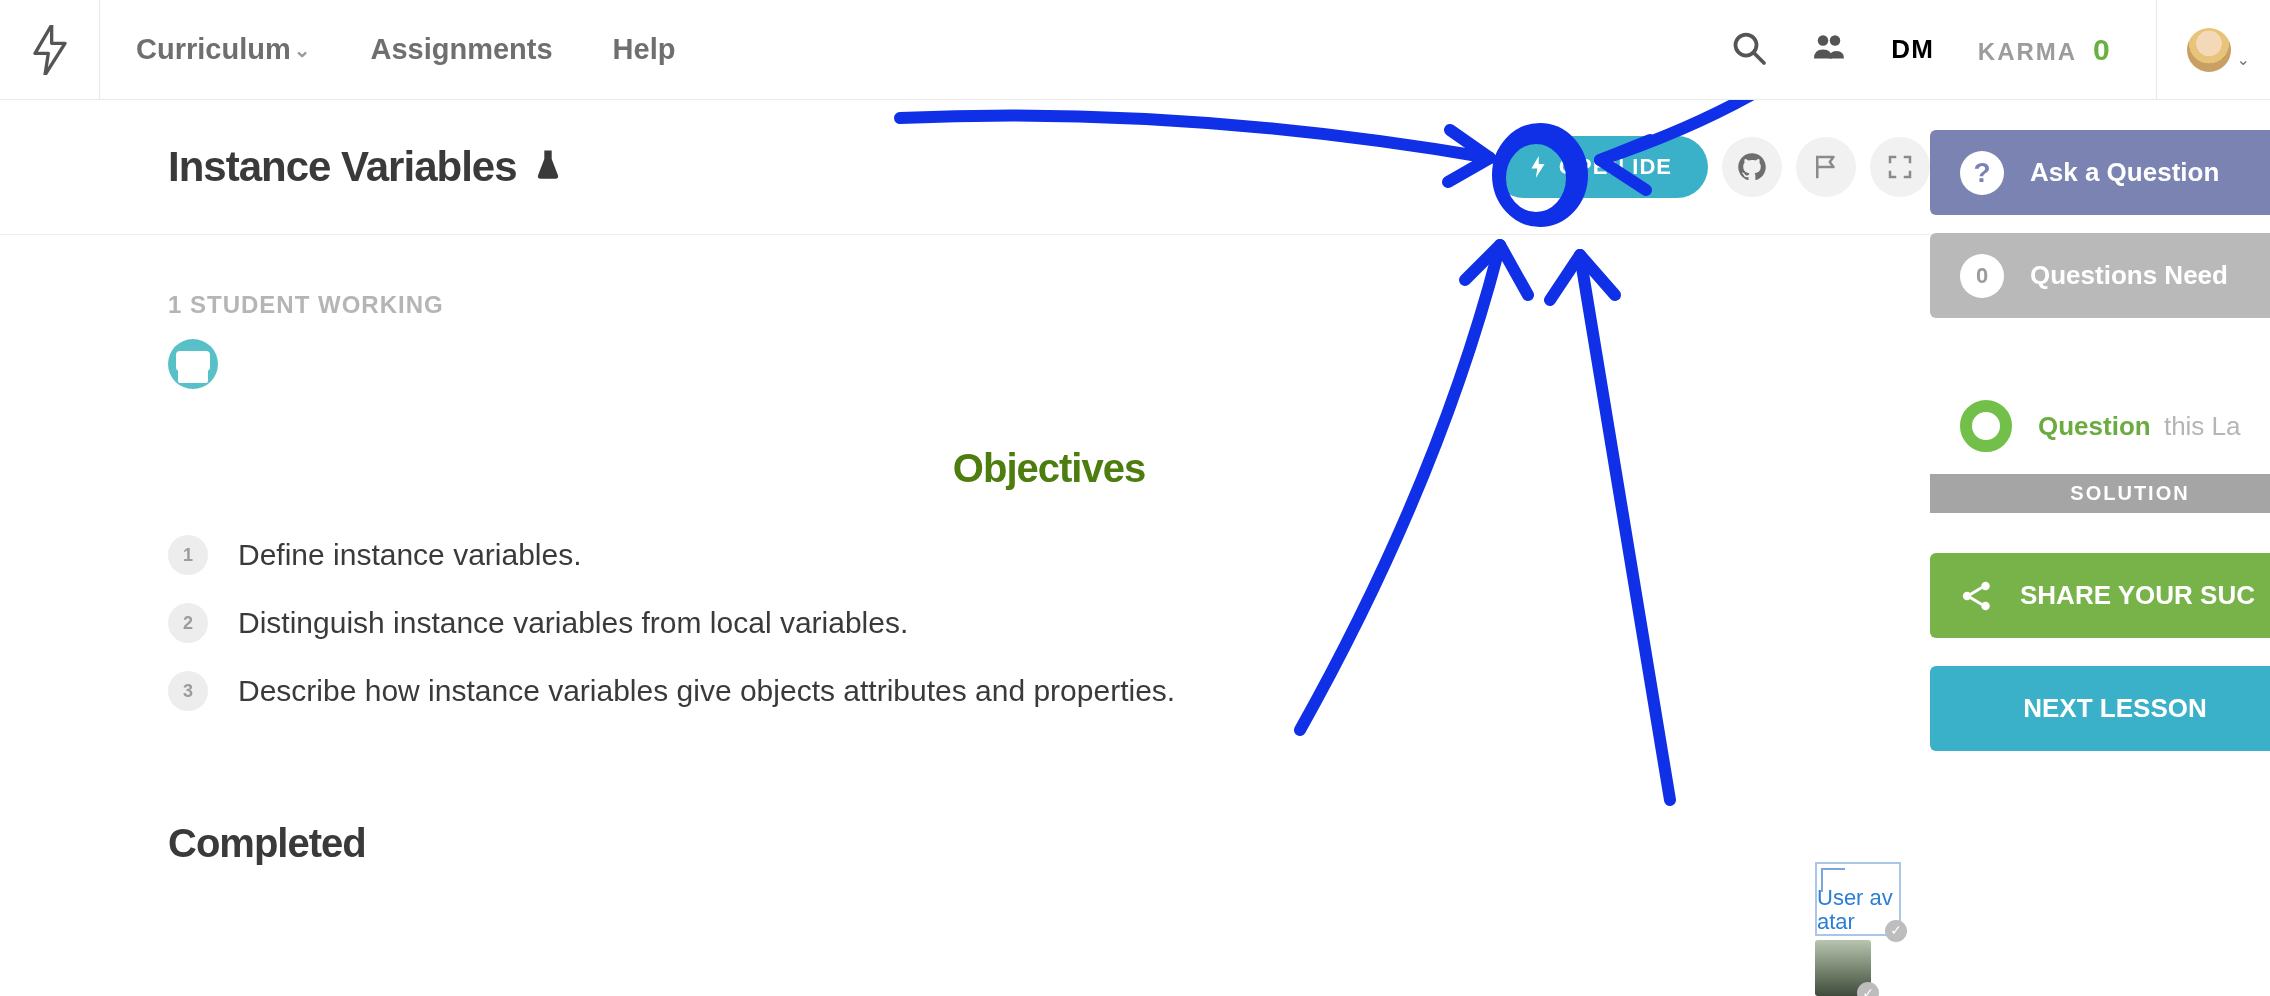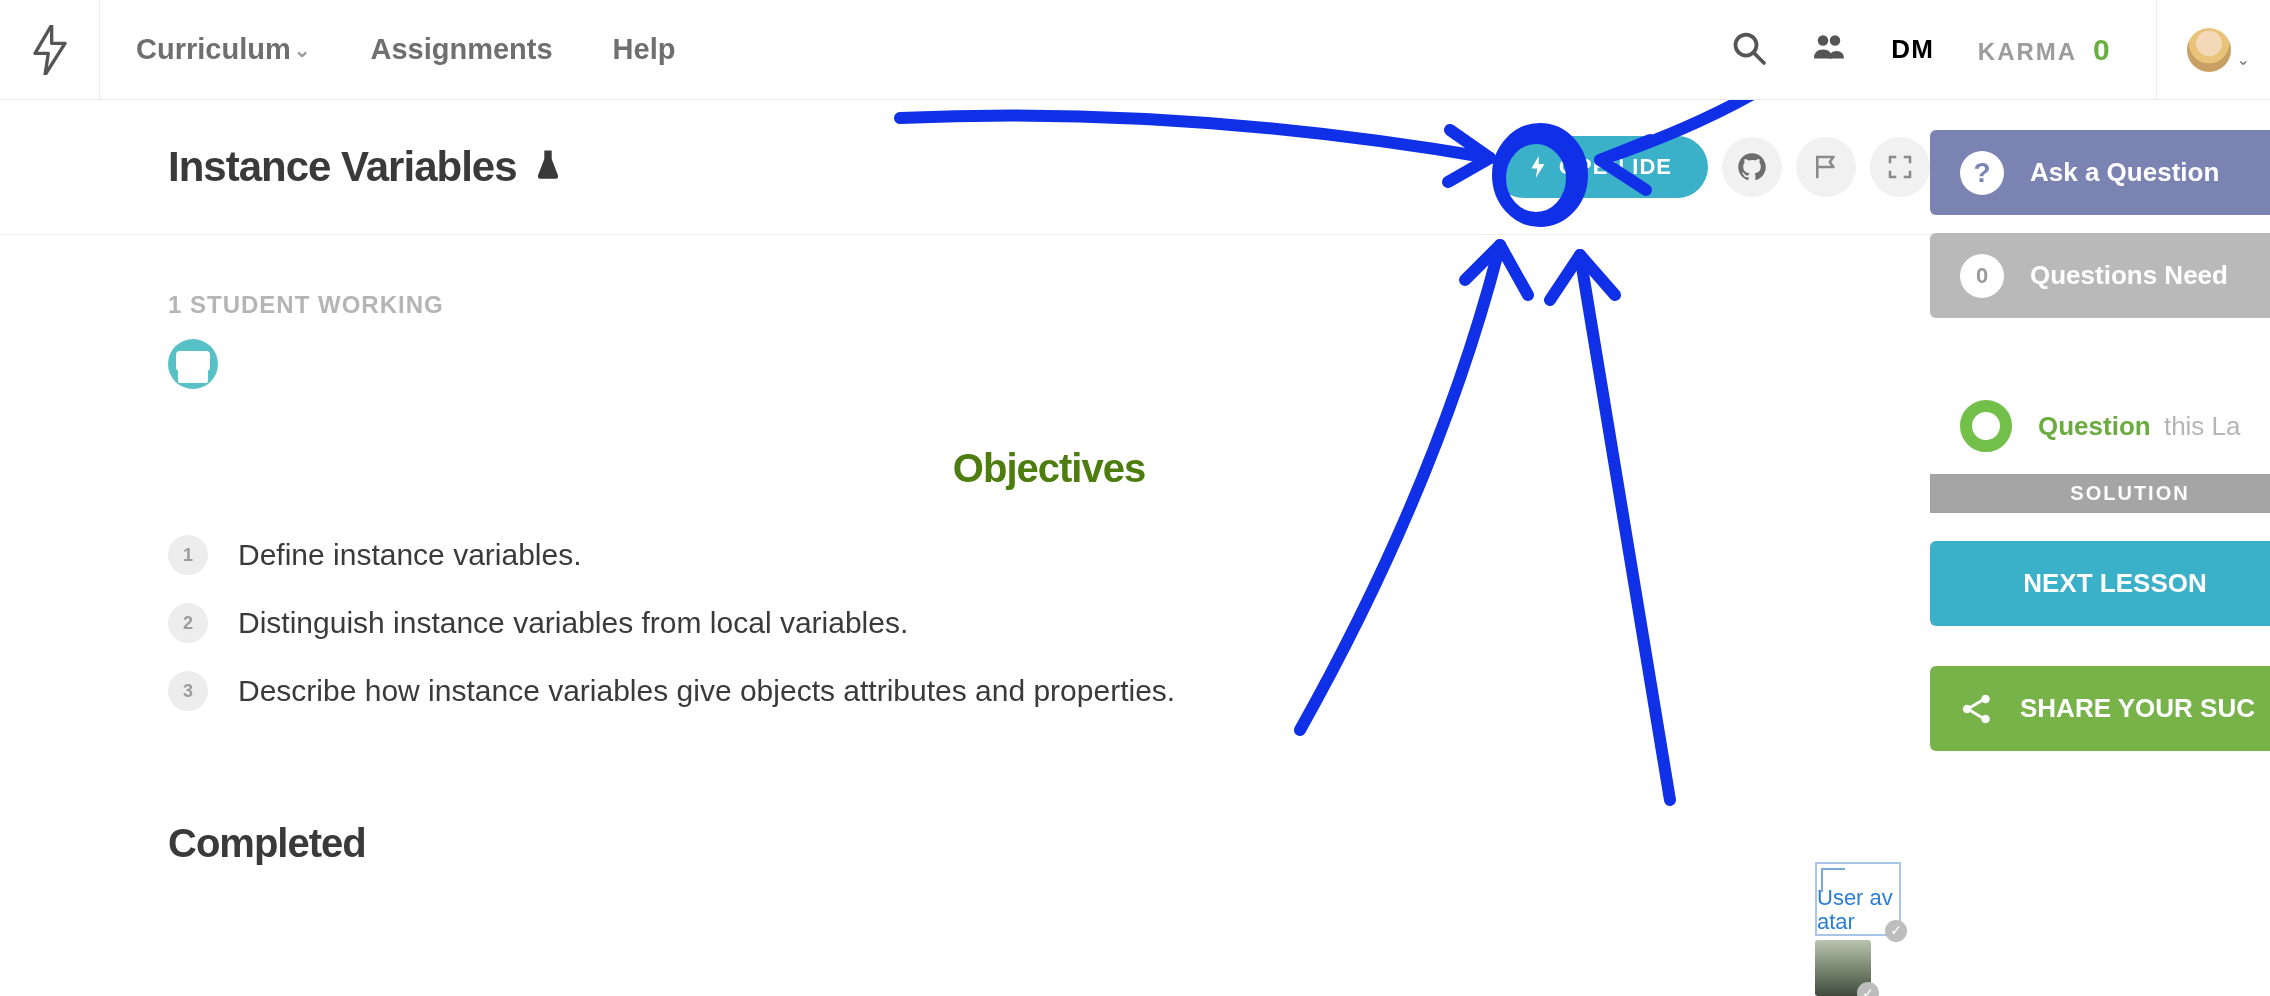--- a/index.html
+++ b/index.html
@@ -426,34 +426,34 @@
 
   <div class="completed-card">
     <div class="ring"></div>
     <div>
       <span class="green">Question</span>
       <span class="grey">this La</span>
     </div>
   </div>
   <div class="solution-bar">SOLUTION</div>
 
-  <div class="side-btn next-btn">
-    <span class="label">NEXT LESSON</span>
-  </div>
-
   <div class="side-btn share-btn">
     <svg viewBox="0 0 24 24">
       <circle cx="5" cy="12" r="3"></circle>
         <circle cx="18" cy="5" r="3"></circle>
         <circle cx="18" cy="19" r="3"></circle>
       <line x1="7.5" y1="10.8" x2="15.5" y2="6" stroke="#fff" stroke-width="2"></line>
       <line x1="7.5" y1="13.2" x2="15.5" y2="18" stroke="#fff" stroke-width="2"></line>
     </svg>
     <span>SHARE YOUR SUC</span>
   </div>
+
+  <div class="side-btn next-btn">
+    <span class="label">NEXT LESSON</span>
+  </div>
 </div>
 
 <div class="float-thumbs">
   <div class="thumb-broken">
     <span style="display:block;height:22px"></span>
     <span>User avatar</span>
     <span class="thumb-check">✓</span>
   </div>
   <div style="position:relative">
     <div class="thumb-img"></div>

